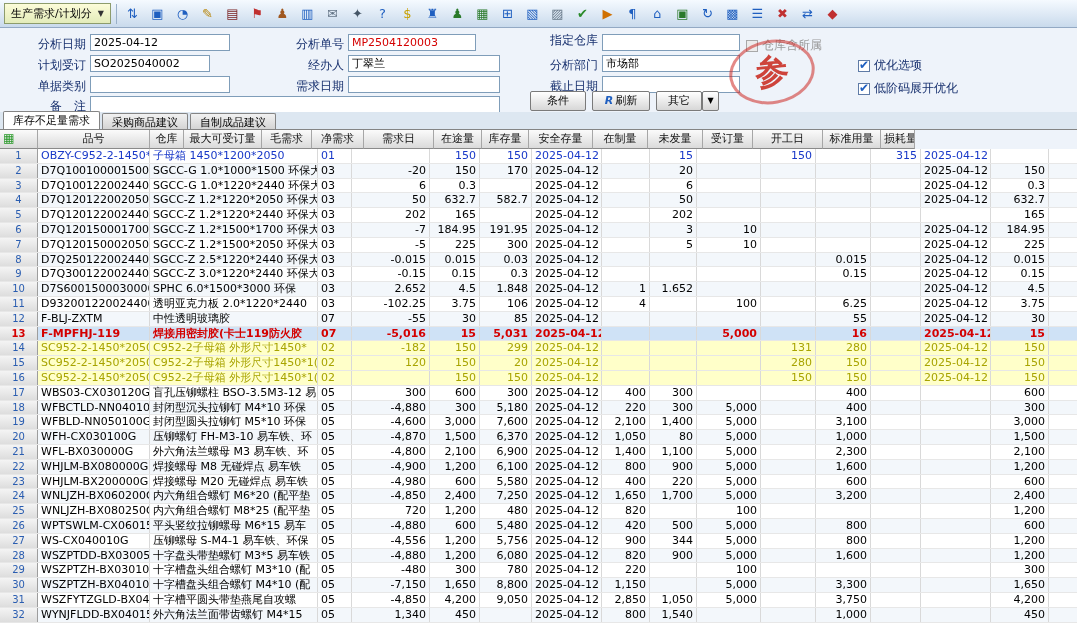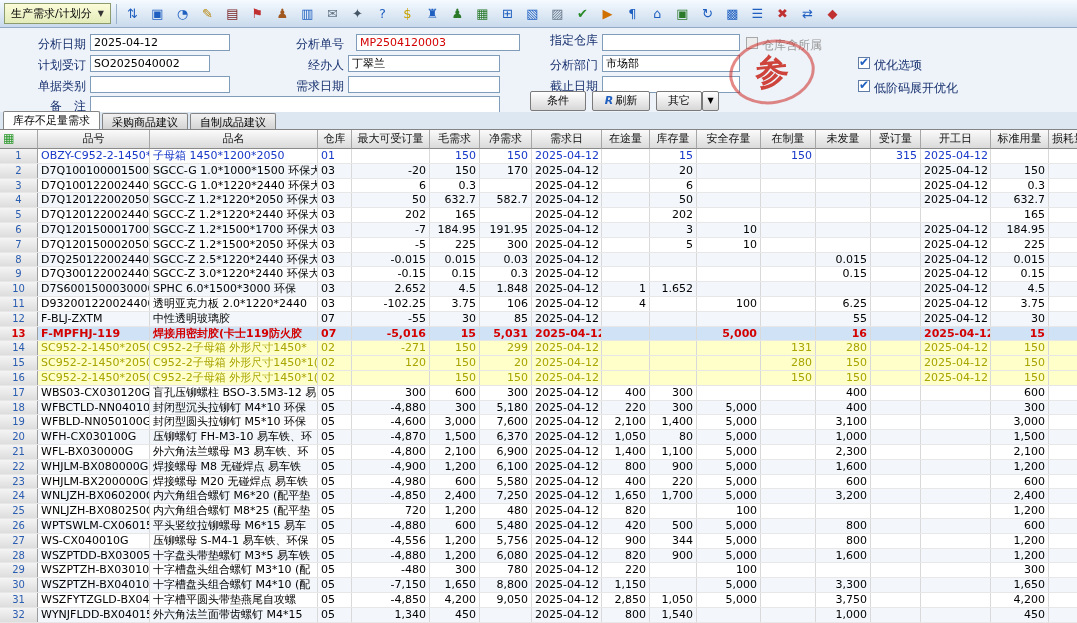--- a/index.html
+++ b/index.html
@@ -17,21 +17,21 @@
   .tb-sep{width:1px;height:20px;background:#9ab0c8;margin:0 5px}
   .tb-icons{display:flex;align-items:center;gap:4px}
   .tbi{width:19px;height:19px;display:flex;align-items:center;justify-content:center;
     font-size:13px;cursor:pointer;border:1px solid transparent;border-radius:2px}
   
   .form-area{position:absolute;top:28px;left:0;width:1077px;height:84px;background:#eef3fa}
   .flabel{position:absolute;color:#17306e;font-size:12px;text-align:right;white-space:nowrap}
   .finput{position:absolute;height:17px;background:#fff;border:1px solid #7f9db9;
     box-sizing:border-box;padding:1px 3px;font-size:11px;line-height:13px;overflow:hidden;white-space:nowrap}
   .finput .red{color:#d40000}
-  .cb{position:absolute;display:flex;align-items:flex-start;gap:4px;font-size:12px;color:#17306e;cursor:pointer}
+  .cb{position:absolute;display:flex;align-items:center;gap:4px;font-size:12px;color:#17306e;cursor:pointer}
   .cb .box{width:12px;height:12px;border:1px solid #5f7ba6;background:#fff;position:relative;box-sizing:border-box}
   .cb.checked .box::after{content:"✔";position:absolute;left:0px;top:-3px;color:#1f5fc0;font-size:12px}
   .cb.disabled .box{background:#ececec;border-color:#a8a8a8}
   .cb.disabled .cb-label{color:#9a9a9a}
   .btn{position:absolute;height:20px;background:linear-gradient(#ffffff,#d7d7d7);
     border:1px solid #7a7a7a;border-radius:2px;font-family:inherit;font-size:11px;cursor:pointer;padding:0;line-height:18px}
   .btn-r{color:#1f5fc0;font-weight:bold;font-style:italic;margin-right:2px}
   .stamp{position:absolute;left:729px;top:40px;width:80px;height:58px;z-index:6;
     border:3px solid rgba(205,40,35,.55);border-radius:50%;transform:rotate(-10deg);
     display:flex;align-items:center;justify-content:center;pointer-events:none}
@@ -102,21 +102,21 @@
       <span class="tbi" style="color: rgb(192, 48, 48);">✖</span>
       <span class="tbi" style="color: rgb(31, 95, 192);">⇄</span>
       <span class="tbi" style="color: rgb(192, 48, 48);">◆</span>
     </div>
 </div>
 
 <div class="form-area">
   <label class="flabel" style="left:20px;top:8px;width:66px">分析日期</label>
   <div class="finput" style="left:90px;top:6px;width:140px"><span>2025-04-12</span></div>
   <label class="flabel" style="left:278px;top:8px;width:66px">分析单号</label>
-  <div class="finput" style="left:356px;top:6px;width:164px"><span class="red">MP2504120003</span></div>
+  <div class="finput" style="left:348px;top:6px;width:128px"><span class="red">MP2504120003</span></div>
   <label class="flabel" style="left:532px;top:4px;width:66px">指定仓库</label>
   <div class="finput" style="left:602px;top:6px;width:138px"><span></span></div>
 
   <label class="flabel" style="left:20px;top:29px;width:66px">计划受订</label>
   <div class="finput" style="left:90px;top:27px;width:120px"><span>SO2025040002</span></div>
   <label class="flabel" style="left:278px;top:29px;width:66px">经办人</label>
   <div class="finput" style="left:348px;top:27px;width:152px"><span>丁翠兰</span></div>
   <label class="flabel" style="left:532px;top:29px;width:66px">分析部门</label>
   <div class="finput" style="left:602px;top:27px;width:138px"><span>市场部</span></div>
 
@@ -157,21 +157,20 @@
     <div class="tab active">库存不足量需求</div>
     <div class="tab">采购商品建议</div>
     <div class="tab">自制成品建议</div>
   </div>
 
 <div class="ghead">
     <div class="gc w0">
       <span class="sel-icon">▦</span>
     </div>
     <div class="gc w1">品号</div>
-    <div class="gc w2">品名</div>
     <div class="gc w3">仓库</div>
     <div class="gc w4">最大可受订量</div>
     <div class="gc w5">毛需求</div>
     <div class="gc w6">净需求</div>
     <div class="gc w7">需求日</div>
     <div class="gc w8">在途量</div>
     <div class="gc w9">库存量</div>
     <div class="gc w10">安全存量</div>
     <div class="gc w11">在制量</div>
     <div class="gc w12">未发量</div>
@@ -426,21 +425,21 @@
       <div class="gc w13 ar"></div>
       <div class="gc w14">2025-04-12</div>
       <div class="gc w15 ar">15</div>
       <div class="gc w16 ar"></div>
     </div>
     <div class="gr st-yellow">
       <div class="gc num w0">14</div>
       <div class="gc w1">SC952-2-1450*2050-(</div>
       <div class="gc w2">C952-2子母箱 外形尺寸1450*</div>
       <div class="gc w3">02</div>
-      <div class="gc w4 ar">-271</div>
+      <div class="gc w4 ar">-182</div>
       <div class="gc w5 ar">150</div>
       <div class="gc w6 ar">299</div>
       <div class="gc w7">2025-04-12</div>
       <div class="gc w8 ar"></div>
       <div class="gc w9 ar"></div>
       <div class="gc w10 ar"></div>
       <div class="gc w11 ar">131</div>
       <div class="gc w12 ar">280</div>
       <div class="gc w13 ar"></div>
       <div class="gc w14">2025-04-12</div>

